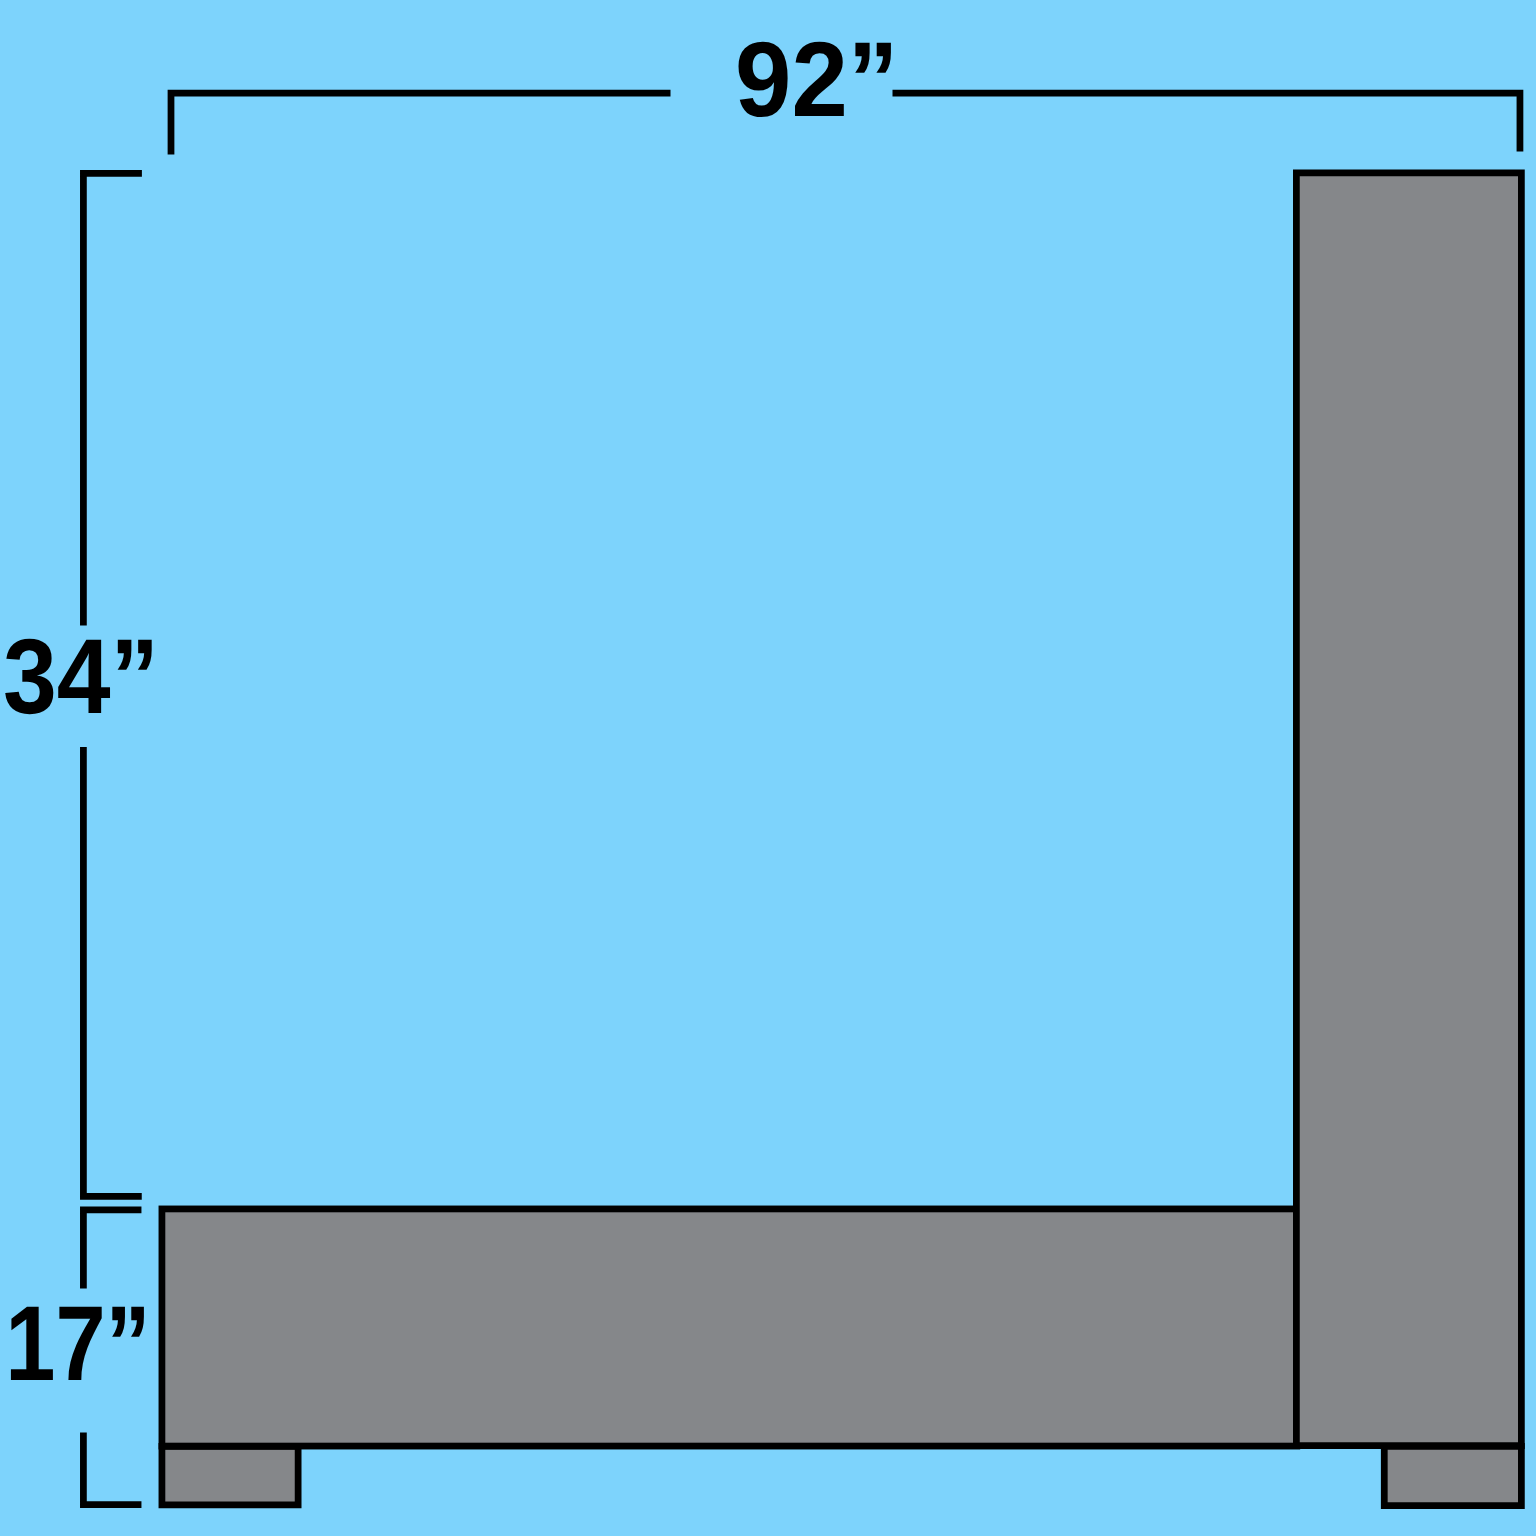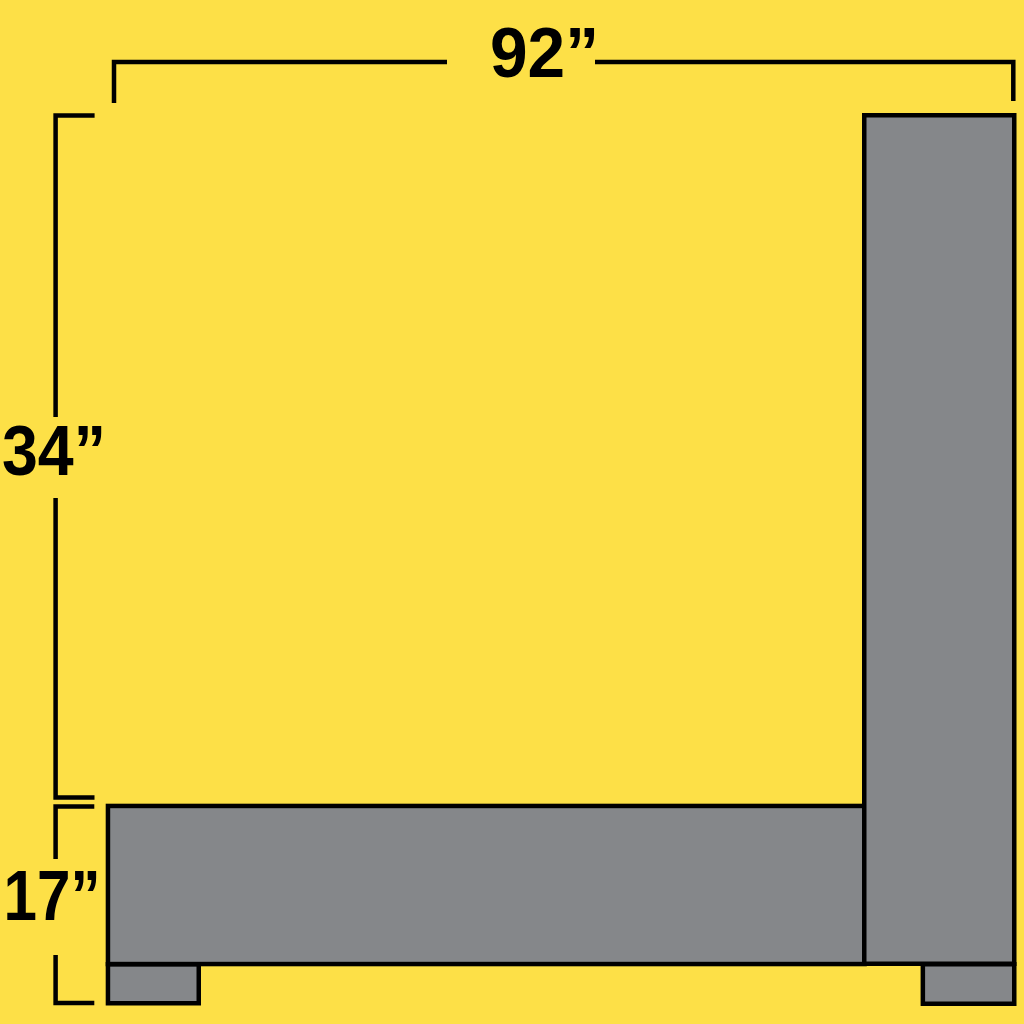--- a/index.html
+++ b/index.html
@@ -1,16 +1,16 @@
 <!DOCTYPE html>
 <html><head>
 <meta charset="utf-8">
 <style>
   html,body{margin:0;padding:0;background:#ffffff;}
-  .stage{width:1024px;height:1024px;position:relative;overflow:hidden;background:#fde047;}
+  .stage{width:1024px;height:1024px;position:relative;overflow:hidden;background:#7dd3fc;}
   text{font-family:"Liberation Sans",sans-serif;font-weight:bold;fill:#000000;}
 </style>
 </head>
 <body>
 <div class="stage">
 <svg width="1024" height="1024" viewBox="0 0 1024 1024" xmlns="http://www.w3.org/2000/svg">
 
   <rect x="107.95" y="964.25" width="90.8" height="39" fill="#85878a" stroke="#000" stroke-width="4.5"></rect>
 
   <rect x="922.85" y="964.25" width="91.4" height="39.5" fill="#85878a" stroke="#000" stroke-width="4.5"></rect>

